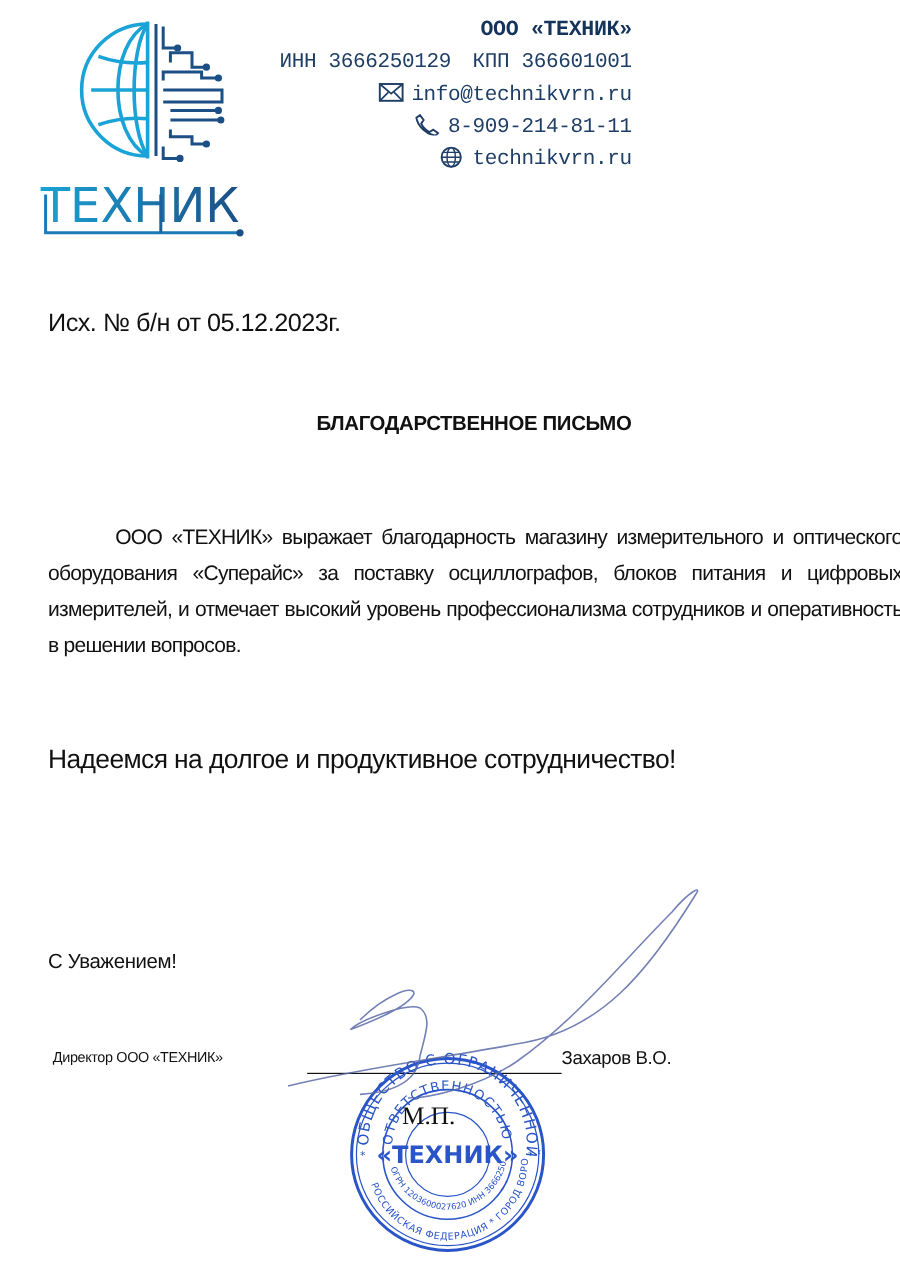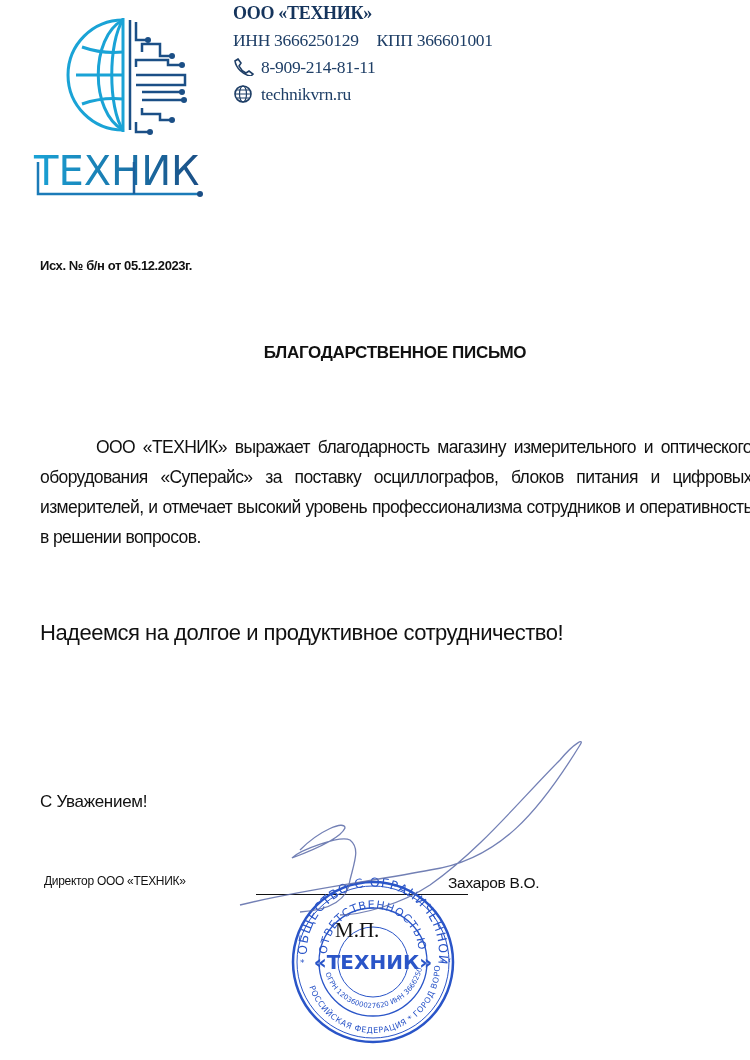--- a/index.html
+++ b/index.html
@@ -1,31 +1,31 @@
 <!DOCTYPE html>
 <html><head>
 <meta charset="utf-8">
 <style>
   html, body { margin:0; padding:0; background:#ffffff; }
   body { width:750px; height:1060px; position:relative; overflow:hidden; font-family:"Liberation Sans", sans-serif; color:#111; }
   .logo { position:absolute; left:30px; top:12px; width:180px; height:190px; }
-  .header-info { position:absolute; left:233px; top:0; color:#1e3e66; font-family:Liberation Serif, serif; }
+  .header-info { position:absolute; left:233px; top:12px; color:#1e3e66; font-family:Liberation Mono, monospace;text-align:right; }
   .hdr-line { font-size:17.5px; line-height:27px; white-space:nowrap; letter-spacing:-0.3px; }
   .hdr-company { font-weight:bold; font-size:18px; color:#15345c; }
   .hdr-gap { display:inline-block; width:18px; }
   .hdr-icon { display:inline-block; width:22px; height:18px; vertical-align:-3px; margin-right:6px; }
-  .outgoing { position:absolute; left:40px; top:258px; font-size:13px; letter-spacing:-0.4px;font-weight:bold; }
+  .outgoing { position:absolute; left:40px; top:258px; font-size:21px; letter-spacing:-0.4px; }
   .title { position:absolute; left:0; width:790px; top:343px; text-align:center; font-weight:bold; font-size:17px; letter-spacing:-0.3px; }
   .body-text { position:absolute; left:40px; width:712px; top:432px; font-size:17.5px; line-height:30px; text-align:justify; letter-spacing:-0.6px; }
   .body-text .indent { display:inline-block; width:56px; }
   .hope { position:absolute; left:40px; top:620px; font-size:22px; letter-spacing:-0.5px; }
   .regards { position:absolute; left:40px; top:792px; font-size:17px; letter-spacing:-0.3px; }
   .sign-row { position:absolute; left:44px; top:874px; font-size:12px; white-space:nowrap; letter-spacing:-0.3px; }
   .sign-line { position:absolute; left:256px; top:894px; width:212px; border-top:1.2px solid #111; }
-  .sign-name { position:absolute; left:448px; top:874px; font-size:15.5px; letter-spacing:-0.3px; }
+  .sign-name { position:absolute; left:468px; top:874px; font-size:15.5px; letter-spacing:-0.3px; }
   .mp { position:absolute; left:335px; top:918px; font-family:"Liberation Serif", serif; font-size:21px; z-index:5; }
   .stamp { position:absolute; left:288px; top:866px; width:170px; height:180px; z-index:3; }
   .signature { position:absolute; left:0; top:0; width:750px; height:1060px; z-index:4; pointer-events:none; }
 </style>
 </head>
 <body>
 
 <div class="logo">
   <svg width="180" height="190" viewBox="0 0 180 190">
     <defs>
@@ -67,20 +67,26 @@
     <path d="M8 150 V182 H168" stroke="#1b7bb8" stroke-width="2.5" fill="none"></path>
     <path d="M104 150 V182" stroke="#1b5f9c" stroke-width="2.5" fill="none"></path>
     <circle cx="170" cy="182" r="3" fill="#1b4f86"></circle>
   </svg>
 </div>
 
 <div class="header-info">
   <div class="hdr-line hdr-company">ООО «ТЕХНИК»</div>
   <div class="hdr-line">
     <span>ИНН 3666250129</span><span class="hdr-gap"></span><span>КПП 366601001</span>
+  </div>
+  <div class="hdr-line">
+    <svg class="hdr-icon" viewBox="0 0 22 18">
+        <rect x="1.5" y="2" width="19" height="14" fill="none" stroke="#1e3e66" stroke-width="1.6"></rect>
+        <path d="M1.5 2 L11 10 L20.5 2 M1.5 16 L8.5 9 M20.5 16 L13.5 9" fill="none" stroke="#1e3e66" stroke-width="1.4"></path>
+      </svg><span>info@technikvrn.ru</span>
   </div>
   <div class="hdr-line">
     <svg class="hdr-icon" viewBox="0 0 22 18">
         <path d="M5 1 L8 5 L6 8 C7.5 11 10 13.5 13 15 L16 13 L20 16 L18 18 C10 17 3 10 2 3 Z" fill="none" stroke="#1e3e66" stroke-width="1.6"></path>
       </svg><span>8-909-214-81-11</span>
   </div>
   <div class="hdr-line">
     <svg class="hdr-icon" viewBox="0 0 22 18">
         <circle cx="10" cy="9" r="8" fill="none" stroke="#1e3e66" stroke-width="1.6"></circle>
         <ellipse cx="10" cy="9" rx="3.5" ry="8" fill="none" stroke="#1e3e66" stroke-width="1.2"></ellipse>

